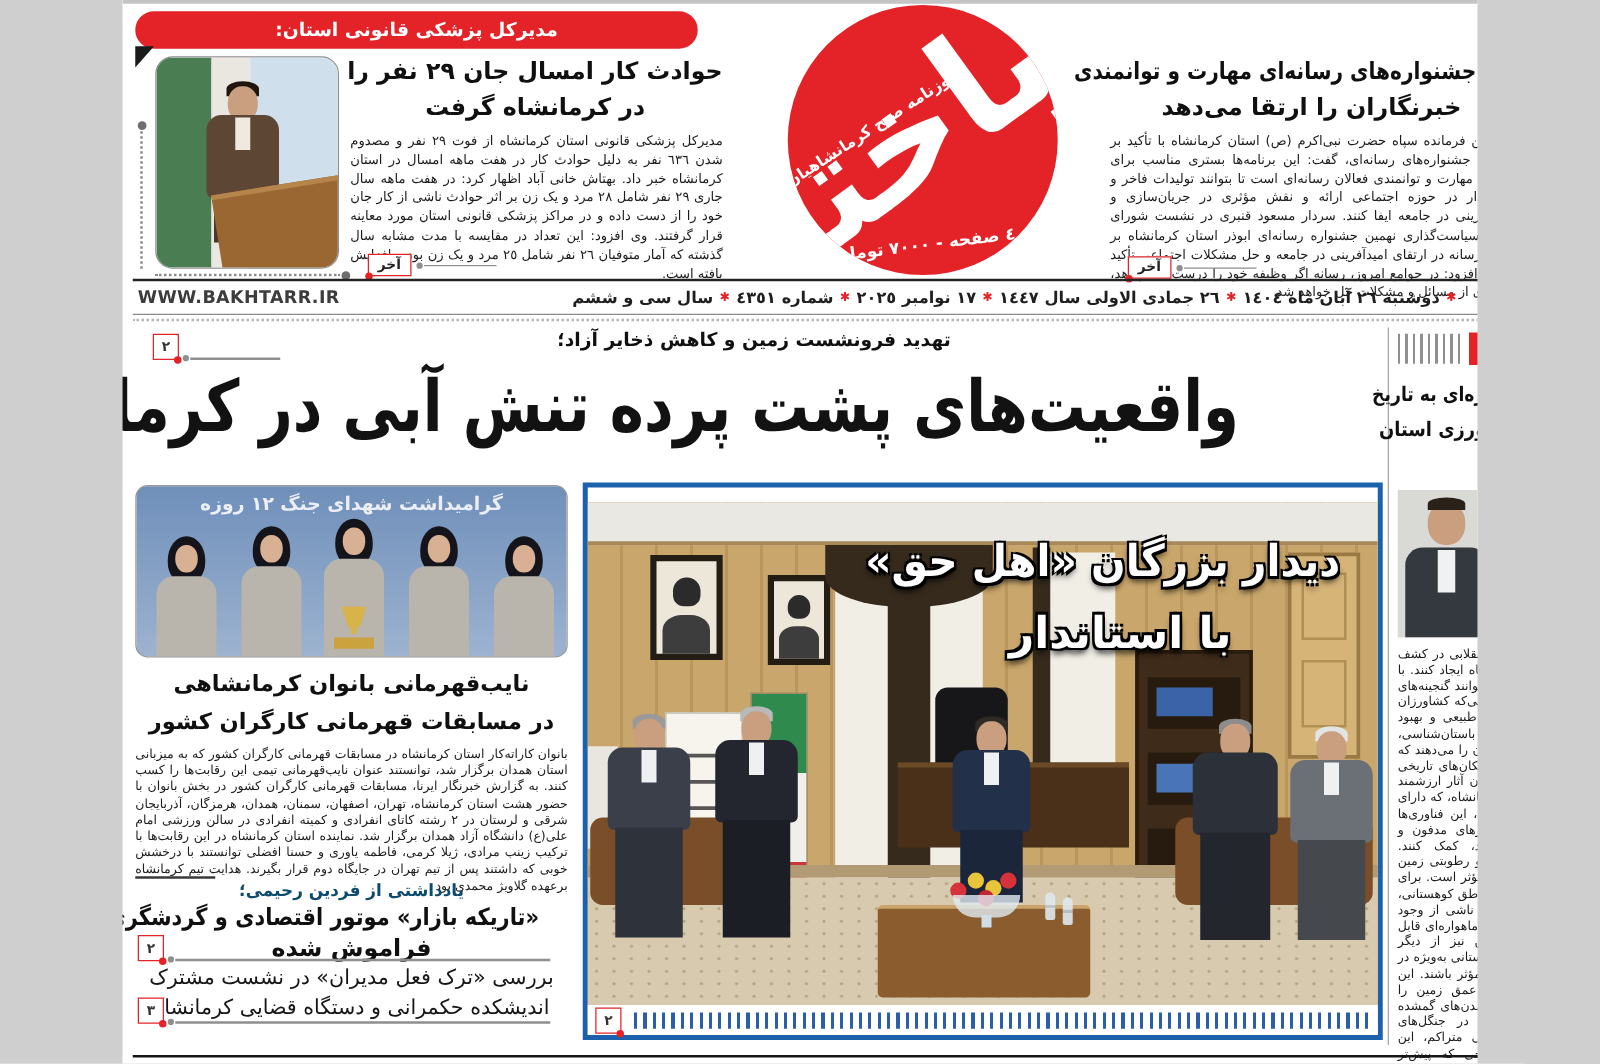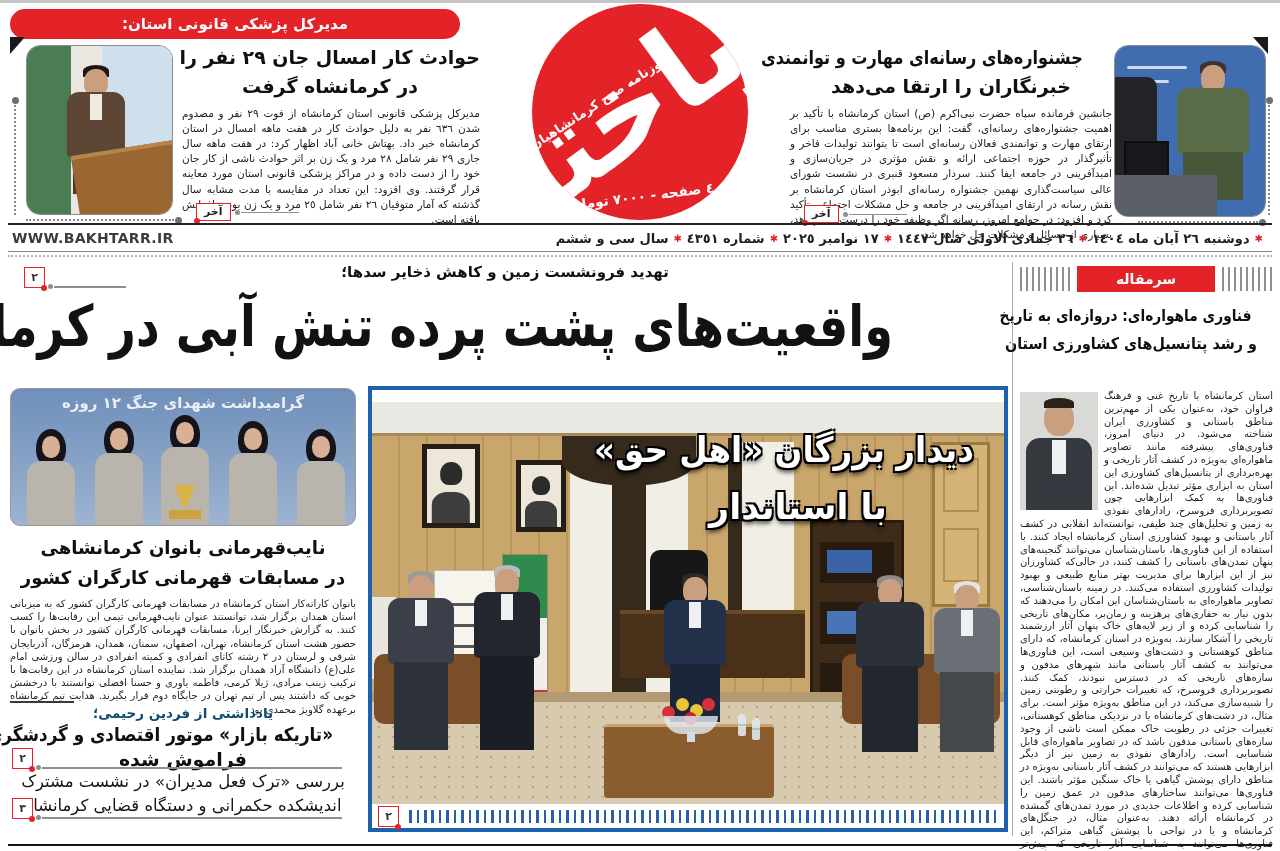--- a/index.html
+++ b/index.html
@@ -1,18 +1,18 @@
 <!DOCTYPE html>
 <html lang="fa" style="--red: #e32328; --blue: #1b61ac;"><head>
 <meta charset="utf-8">
 <style>
   :root{ --red:#e32328; --blue:#1b61ac; }
   *{ margin:0; padding:0; box-sizing:border-box; }
   body{ background:#cfcfcf; font-family:"DejaVu Sans", sans-serif; }
-  .page{ position:relative; width:1280px; height:851px; margin:0 auto; background:#ffffff; overflow:hidden; direction:rtl; }
+  .page{ position:relative; width:1084px; height:851px; margin:0 auto; background:#ffffff; overflow:hidden; direction:rtl; }
   .abs{ position:absolute; }
 
   .topline{ left:0; top:0; width:1280px; height:3px; background:#c4c4c4; }
   .hr-top{ left:8px; top:223px; width:1264px; height:2px; background:#232323; }
   .hr-date{ left:8px; top:251px; width:1264px; height:1px; background:#8a8a8a; }
   .hr-dotted{ left:8px; top:255px; width:1264px; height:0; border-top:2px dotted #b5b5b5; }
   .hr-bottom{ left:8px; top:844px; width:1264px; height:2px; background:#161616; }
 
   
   .kbar{ position:absolute; height:30px; background:var(--red); border-radius:16px; color:#fff;
@@ -247,21 +247,21 @@
     </div>
   </div>
 
   <div class="abs hr-top"></div>
 
   <div class="abs website">WWW.BAKHTARR.IR</div>
   <div class="abs dateline"><span class="star">✱</span><span>دوشنبه ٢٦ آبان ماه ١٤٠٤</span><span class="star">✱</span><span>٢٦ جمادی الاولی سال ١٤٤٧</span><span class="star">✱</span><span>١٧ نوامبر ٢٠٢٥</span><span class="star">✱</span><span>شماره ٤٣٥١</span><span class="star">✱</span><span>سال سی و ششم</span></div>
   <div class="abs hr-date"></div>
   <div class="abs hr-dotted"></div>
 
-  <div class="abs lead-kicker">تهدید فرونشست زمین و کاهش ذخایر سدها؛</div>
+  <div class="abs lead-kicker">تهدید فرونشست زمین و کاهش ذخایر آزاد؛</div>
   <div class="pageref" style="left:24px;top:267px;">
     <span class="pgbox">٢</span>
     <span class="pgline" style="width:72px;"></span>
   </div>
   <div class="abs lead-head">
     <span class="ln" style="transform: scaleX(0.811245); transform-origin: center center;">واقعیت‌های پشت پرده تنش آبی در کرمانشاه</span>
   </div>
 
   <div class="abs col-div"></div>
 

